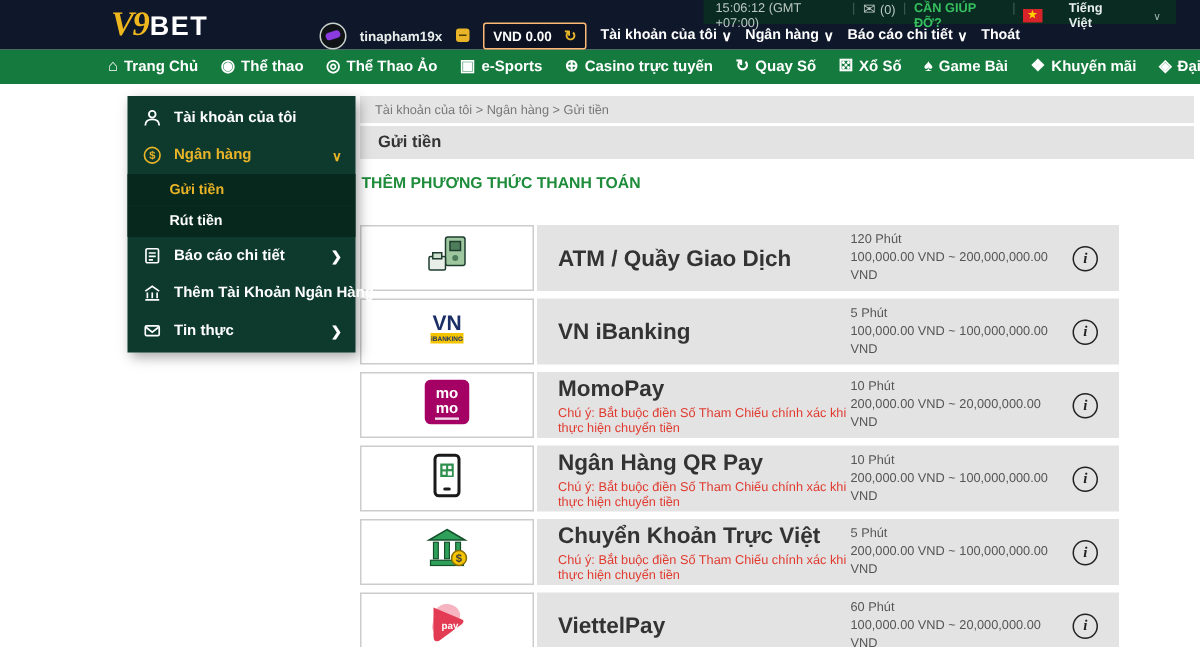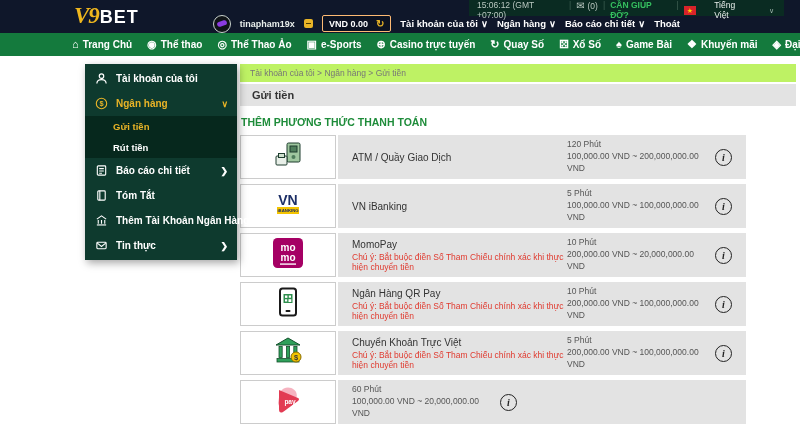--- a/index.html
+++ b/index.html
@@ -12,21 +12,21 @@
   .logo-v9 { font-family:"Liberation Serif", serif; font-style:italic; font-weight:bold;
     font-size:23px; color:#efb71e; letter-spacing:-1px; }
   .logo-bet { font-weight:bold; font-size:18px; color:#fff; letter-spacing:1px; margin-left:1px; }
 
   .top-strip { position:absolute; right:16px; top:0; height:16px; width:315px; background:#0a2b22;
     display:flex; align-items:flex-start; gap:5px; padding:0 10px 0 8px; font-size:8.5px; color:#b9c7c0; }
   .sep { color:#3f6154; }
   .mail { display:flex; align-items:center; gap:3px; color:#b9c7c0; cursor:pointer; }
   .mail-ic::before { content:"✉"; font-size:10px; }
   .help { color:#35c05f; font-weight:bold; cursor:pointer; }
-  .lang { display:flex; align-items:center; gap:18px; color:#e8eeeb; font-weight:normal; cursor:pointer; }
+  .lang { display:flex; align-items:center; gap:18px; color:#e8eeeb; font-weight:bold; cursor:pointer; }
   .flag { width:13px; height:9px; background:#d8232a; display:inline-flex; align-items:center;
     justify-content:center; color:#ffd200; font-size:7px; line-height:1; }
   .chev-s::after { content:"∨"; font-size:7px; color:#9fb5ac; font-weight:normal; }
 
   .top-row2 { position:absolute; right:0; top:14px; height:19px; display:flex; align-items:center;
     gap:9px; padding-right:120px; }
   .avatar { width:18px; height:18px; border-radius:50%; background:#101417; border:1.5px solid #c9d2cd;
     display:inline-flex; align-items:center; justify-content:center; cursor:pointer; }
   .avatar-blob { width:10px; height:5px; background:#8b3be0; border-radius:3px; transform:rotate(-18deg); }
   .uname { color:#e8eeeb; font-size:9px; font-weight:bold; }
@@ -51,31 +51,31 @@
   .sb-item.active { color:#e9b427; }
   .sb-icon { width:14px; height:13px; display:inline-flex; align-items:center; justify-content:center; flex:none; }
   .sb-icon svg { width:13px; height:13px; }
   .sb-label { white-space:nowrap; }
   .sb-chev { margin-left:auto; font-size:9px; }
   .sb-item.subitem { background:#06281d; padding:5px 9px 5px 28px; font-size:9.5px; color:#fff; }
   .sb-item.subitem.active { color:#e9b427; }
 
   
   .main { position:absolute; left:240px; top:64px; width:556px; }
-  .breadcrumb { background:#bef264; color:#777; font-size:8.5px; padding:4px 10px; cursor:pointer; }
+  .breadcrumb { background:#e5e5e5; color:#777; font-size:8.5px; padding:4px 10px; cursor:pointer; }
   .page-title { background:#e3e3e3; margin-top:2px; padding:5px 12px; font-size:11px; font-weight:bold; color:#333; }
-  .section-title { color:#1e8c3a; font-size:10.5px; font-weight:bold; margin:10px 1px 7px; }
+  .section-title { color:#1e8c3a; font-size:10.5px; font-weight:bold; margin:10px 1px 22px; }
 
   .pm-row { display:flex; height:44px; margin-bottom:5px; margin-right:50px; }
-  .pm-logo-box { width:96px; flex:none; background:#fff; border:1px solid #ccc;
+  .pm-logo-box { width:116px; flex:none; background:#fff; border:1px solid #ccc;
     display:flex; align-items:center; justify-content:center; cursor:pointer; }
   .pm-body { flex:1; background:#e3e3e3; margin-left:2px; display:flex; align-items:center;
     padding:0 14px 0 14px; }
   .pm-info { flex:1; display:flex; flex-direction:column; justify-content:center; }
-  .pm-name { font-size:10px; font-weight:normal; color:#333; }
+  .pm-name { font-size:15px; font-weight:bold; color:#333; }
   .pm-note { font-size:8.5px; color:#e03a2f; margin-top:2px; }
   .pm-right { width:140px; flex:none; font-size:8.5px; color:#555; line-height:1.4; }
   .pm-i { width:17px; height:17px; flex:none; border:1.5px solid #222; border-radius:50%;
     display:flex; align-items:center; justify-content:center; margin-left:8px; cursor:pointer;
     font-family:"Liberation Serif", serif; font-style:italic; font-weight:bold; font-size:10px; color:#222; }
   .pm-i::before { content:"i"; }
 </style>
 </head>
 <body>
 
@@ -230,30 +230,20 @@
       <span class="sb-icon">
         <svg viewBox="0 0 14 14" fill="none" stroke="currentColor" stroke-width="1.2">
           <rect x="2.5" y="2" width="9" height="10" rx="1"></rect>
           <path d="M4.5 5h5M4.5 7.5h5M4.5 10h3"></path>
         </svg>
       </span>
       <span class="sb-label">Báo cáo chi tiết</span>
       <span class="sb-chev">❯</span>
     </div>
 
-    <div class="sb-item item">
-      <span class="sb-icon">
-        <svg viewBox="0 0 14 14" fill="none" stroke="currentColor" stroke-width="1.2">
-          <rect x="3" y="2" width="8" height="10" rx="1"></rect>
-          <path d="M5.2 2v10"></path>
-        </svg>
-      </span>
-      <span class="sb-label">Tóm Tắt</span>
-
-    </div>
 
     <div class="sb-item item">
       <span class="sb-icon">
         <svg viewBox="0 0 14 14" fill="none" stroke="currentColor" stroke-width="1.2">
           <path d="M2 5.5L7 2l5 3.5"></path>
           <path d="M3.5 6.5v4M7 6.5v4M10.5 6.5v4"></path>
           <path d="M2 11.8h10"></path>
         </svg>
       </span>
       <span class="sb-label">Thêm Tài Khoản Ngân Hàng</span>
@@ -396,20 +386,24 @@
 
     <div class="pm-row">
       <div class="pm-logo-box">
         <span class="pm-logo"><svg width="34" height="30" viewBox="0 0 34 30">
             <path d="M9 7 C16 -3 31 6 24 15 C19 22 8 26 7 18 Z" fill="#f293a5" opacity=".7"></path>
             <path d="M8 5 L27 13 Q29 14 27 16 L12 27 Q8 29 8 24 Z" fill="#e23b53"></path>
             <text x="19" y="19" text-anchor="middle" font-size="6.5" font-weight="bold" fill="#fff">pay</text>
           </svg></span>
       </div>
       <div class="pm-body">
+        <div class="pm-info">
+          <div class="pm-name">ViettelPay</div>
+
+        </div>
         <div class="pm-right">
           <div>60 Phút</div>
           <div>100,000.00 VND ~ 20,000,000.00 VND</div>
         </div>
         <div class="pm-i"></div>
       </div>
     </div>
 
 </main>
 

